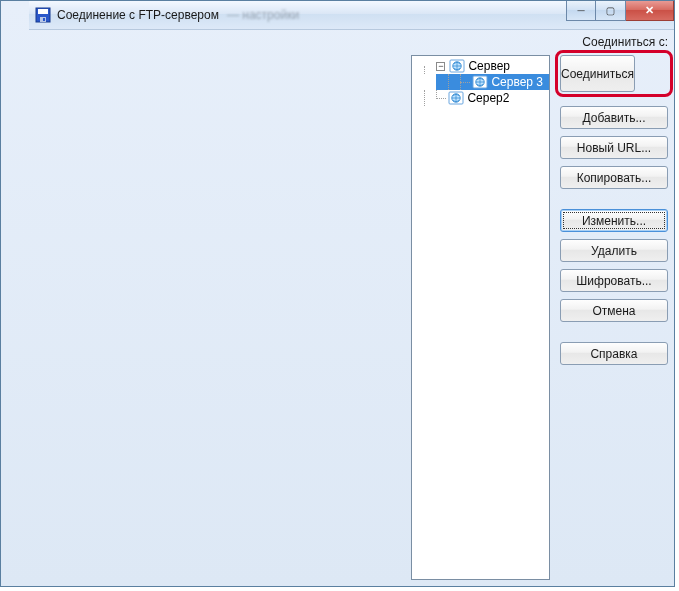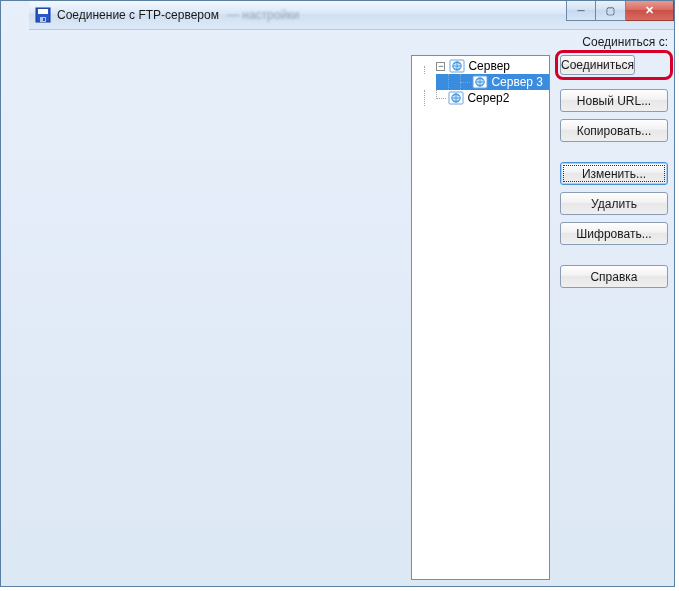--- a/index.html
+++ b/index.html
@@ -199,21 +199,21 @@
     box-shadow: inset 0 0 0 1px #a9d0f5;
   }
   .btn-highlight {
     border: 3px solid #d4002a;
     border-radius: 8px;
     padding: 2px;
     margin: -5px;
     margin-bottom: 2px;
   }
   .btn-highlight .btn {
-    height: 20px;
+    height: 37px;
   }
   .button-col .spacer {
     height: 6px;
   }
 
   
   .app-icon svg, .node-icon svg { display: block; }
 </style>
 </head>
 <body>
@@ -298,26 +298,28 @@
           </span>
           <span class="node-label">Серер2</span>
         </div>
 
       </div>
 
       <div class="button-col">
         <div class="btn-highlight">
           <button class="btn">Соединиться</button>
         </div>
+        <button class="btn">Добавить...</button>
         <button class="btn">Новый URL...</button>
         <button class="btn">Копировать...</button>
         <div class="spacer"></div>
         <button class="btn focused">Изменить...</button>
         <button class="btn">Удалить</button>
         <button class="btn">Шифровать...</button>
+        <button class="btn">Отмена</button>
         <div class="spacer"></div>
         <button class="btn">Справка</button>
       </div>
 
     </div>
   </div>
 
 </div>
 
 </body></html>

